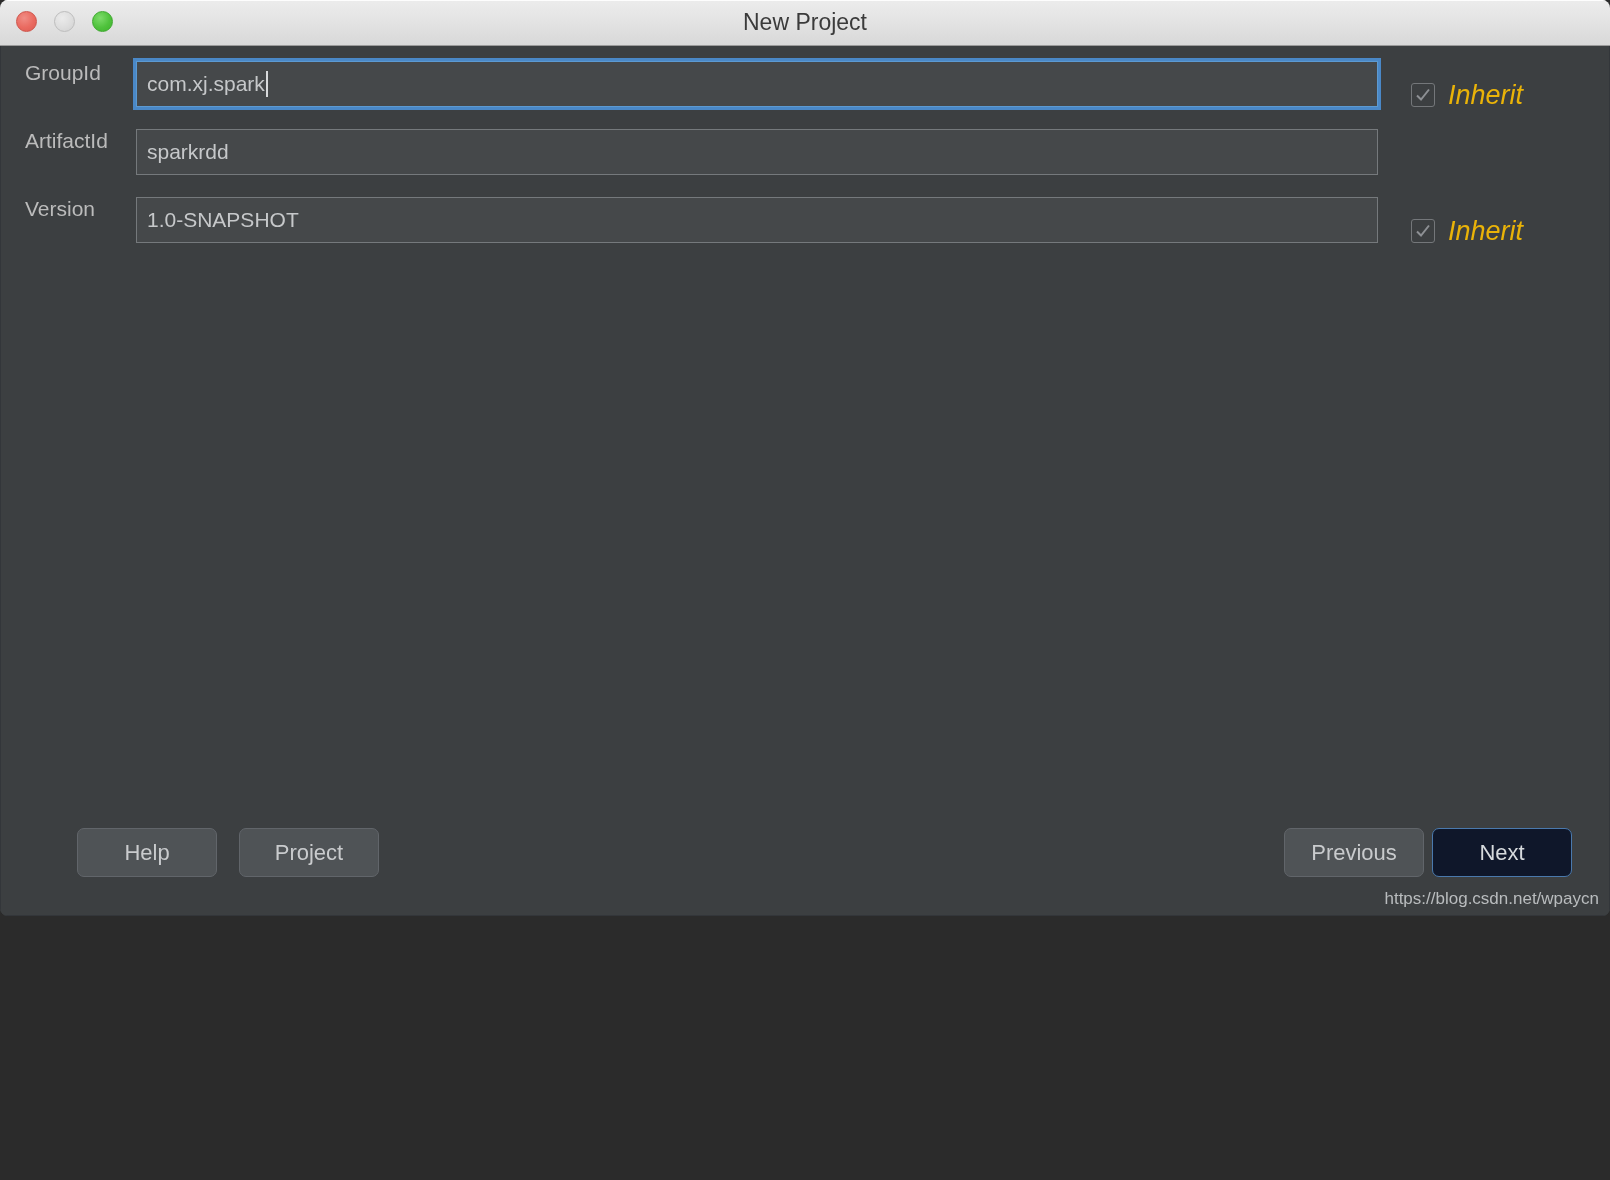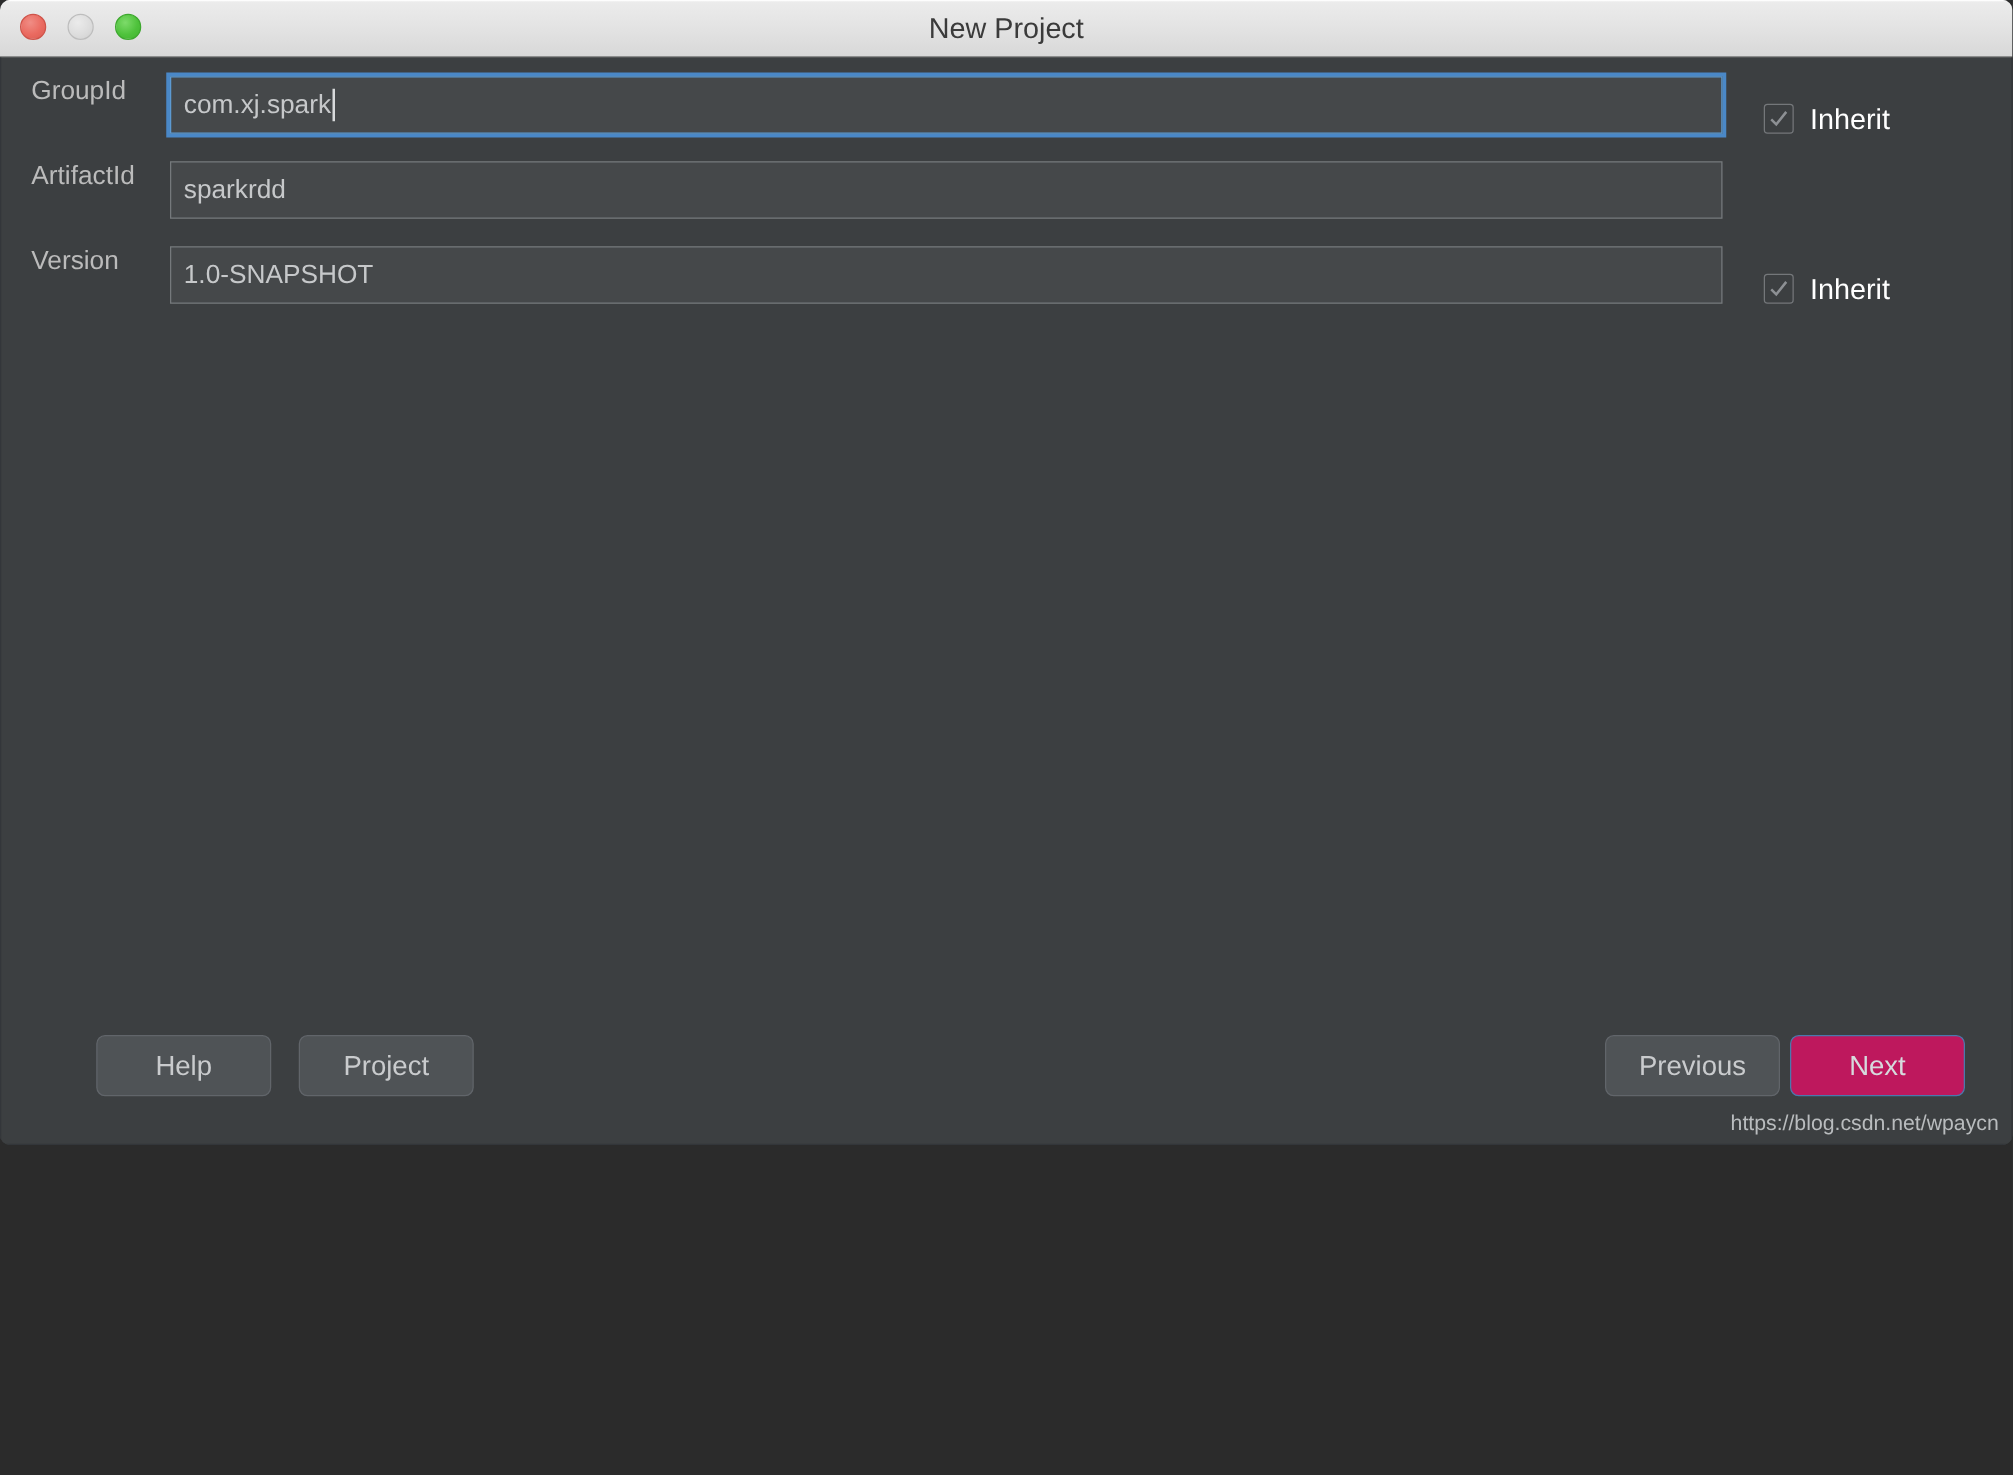--- a/index.html
+++ b/index.html
@@ -149,23 +149,24 @@
     width: 24px;
     height: 24px;
     box-sizing: border-box;
     border: 1px solid #74777a;
     border-radius: 3px;
     background: transparent;
     position: relative;
   }
   .checkbox svg { position: absolute; left: 2px; top: 2px; }
   .inherit-label {
-    font-size: 23px;
-    color: #ffffff;
+    font-size: 27px;
+    color: #eab308;
     white-space: nowrap;
+    font-style: italic;
   }
   .inherit.hidden { visibility: hidden; }
 
   
   .footer-left {
     position: absolute;
     left: 38px;
     bottom: 38px;
     display: flex;
     gap: 22px;
@@ -188,21 +189,21 @@
     background: #4f5356;
     color: #c9cbcd;
     font-size: 22px;
     font-family: "Liberation Sans", sans-serif;
     display: flex;
     align-items: center;
     justify-content: center;
     cursor: default;
   }
   .btn-default {
-    background: #be185d;
+    background: #0f172a;
     border: 1px solid #4a79ad;
     color: #d6dadd;
     min-width: 140px;
   }
   .watermark {
     position: absolute;
     right: 10px;
     bottom: 6px;
     font-size: 17px;
     color: #b9bcbe;

